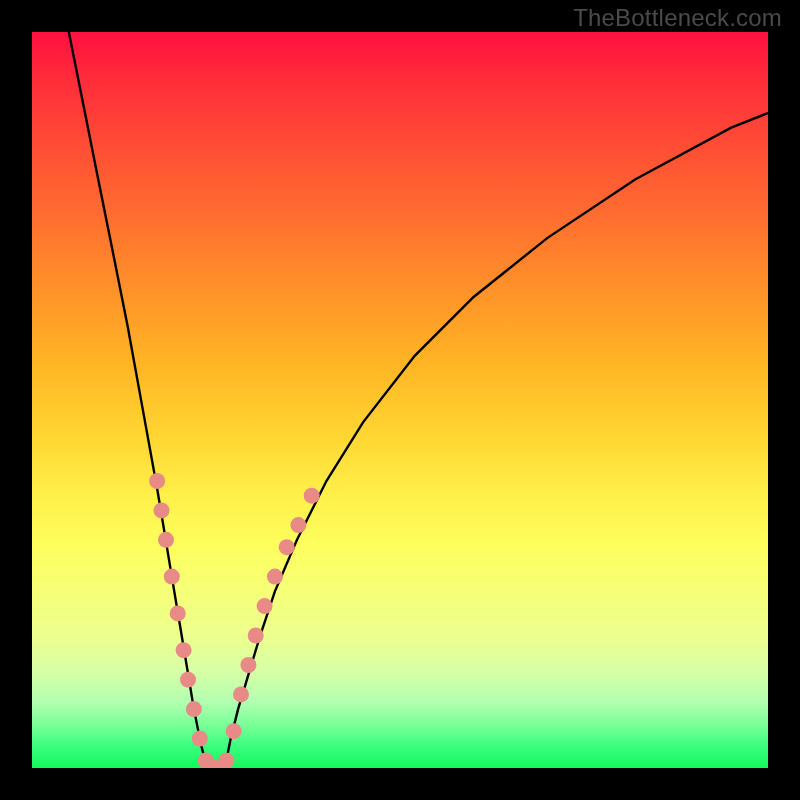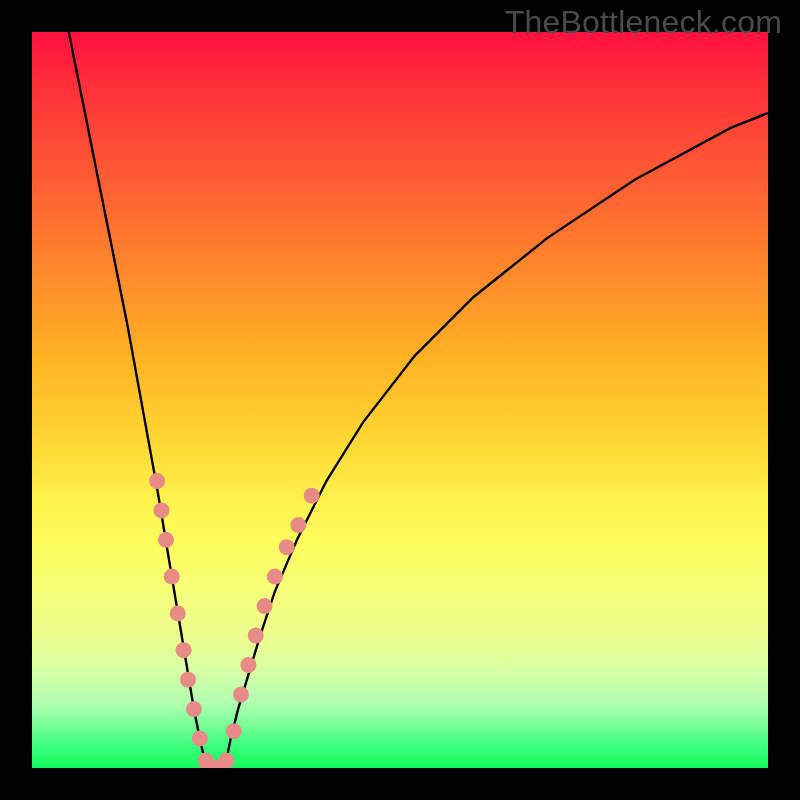--- a/index.html
+++ b/index.html
@@ -43,21 +43,21 @@
       #7dff98 94%,
       #3cff7e 97%,
       #14f85c 100%
     );
   }
   .watermark {
     position: absolute;
     top: 4px;
     right: 18px;
     color: #4a4a4a;
-    font-size: 32px;
+    font-size: 24px;
     font-weight: 500;
     letter-spacing: 0.2px;
     user-select: none;
   }
   svg.curve {
     position: absolute;
     left: 0;
     top: 0;
     width: 736px;
     height: 736px;

